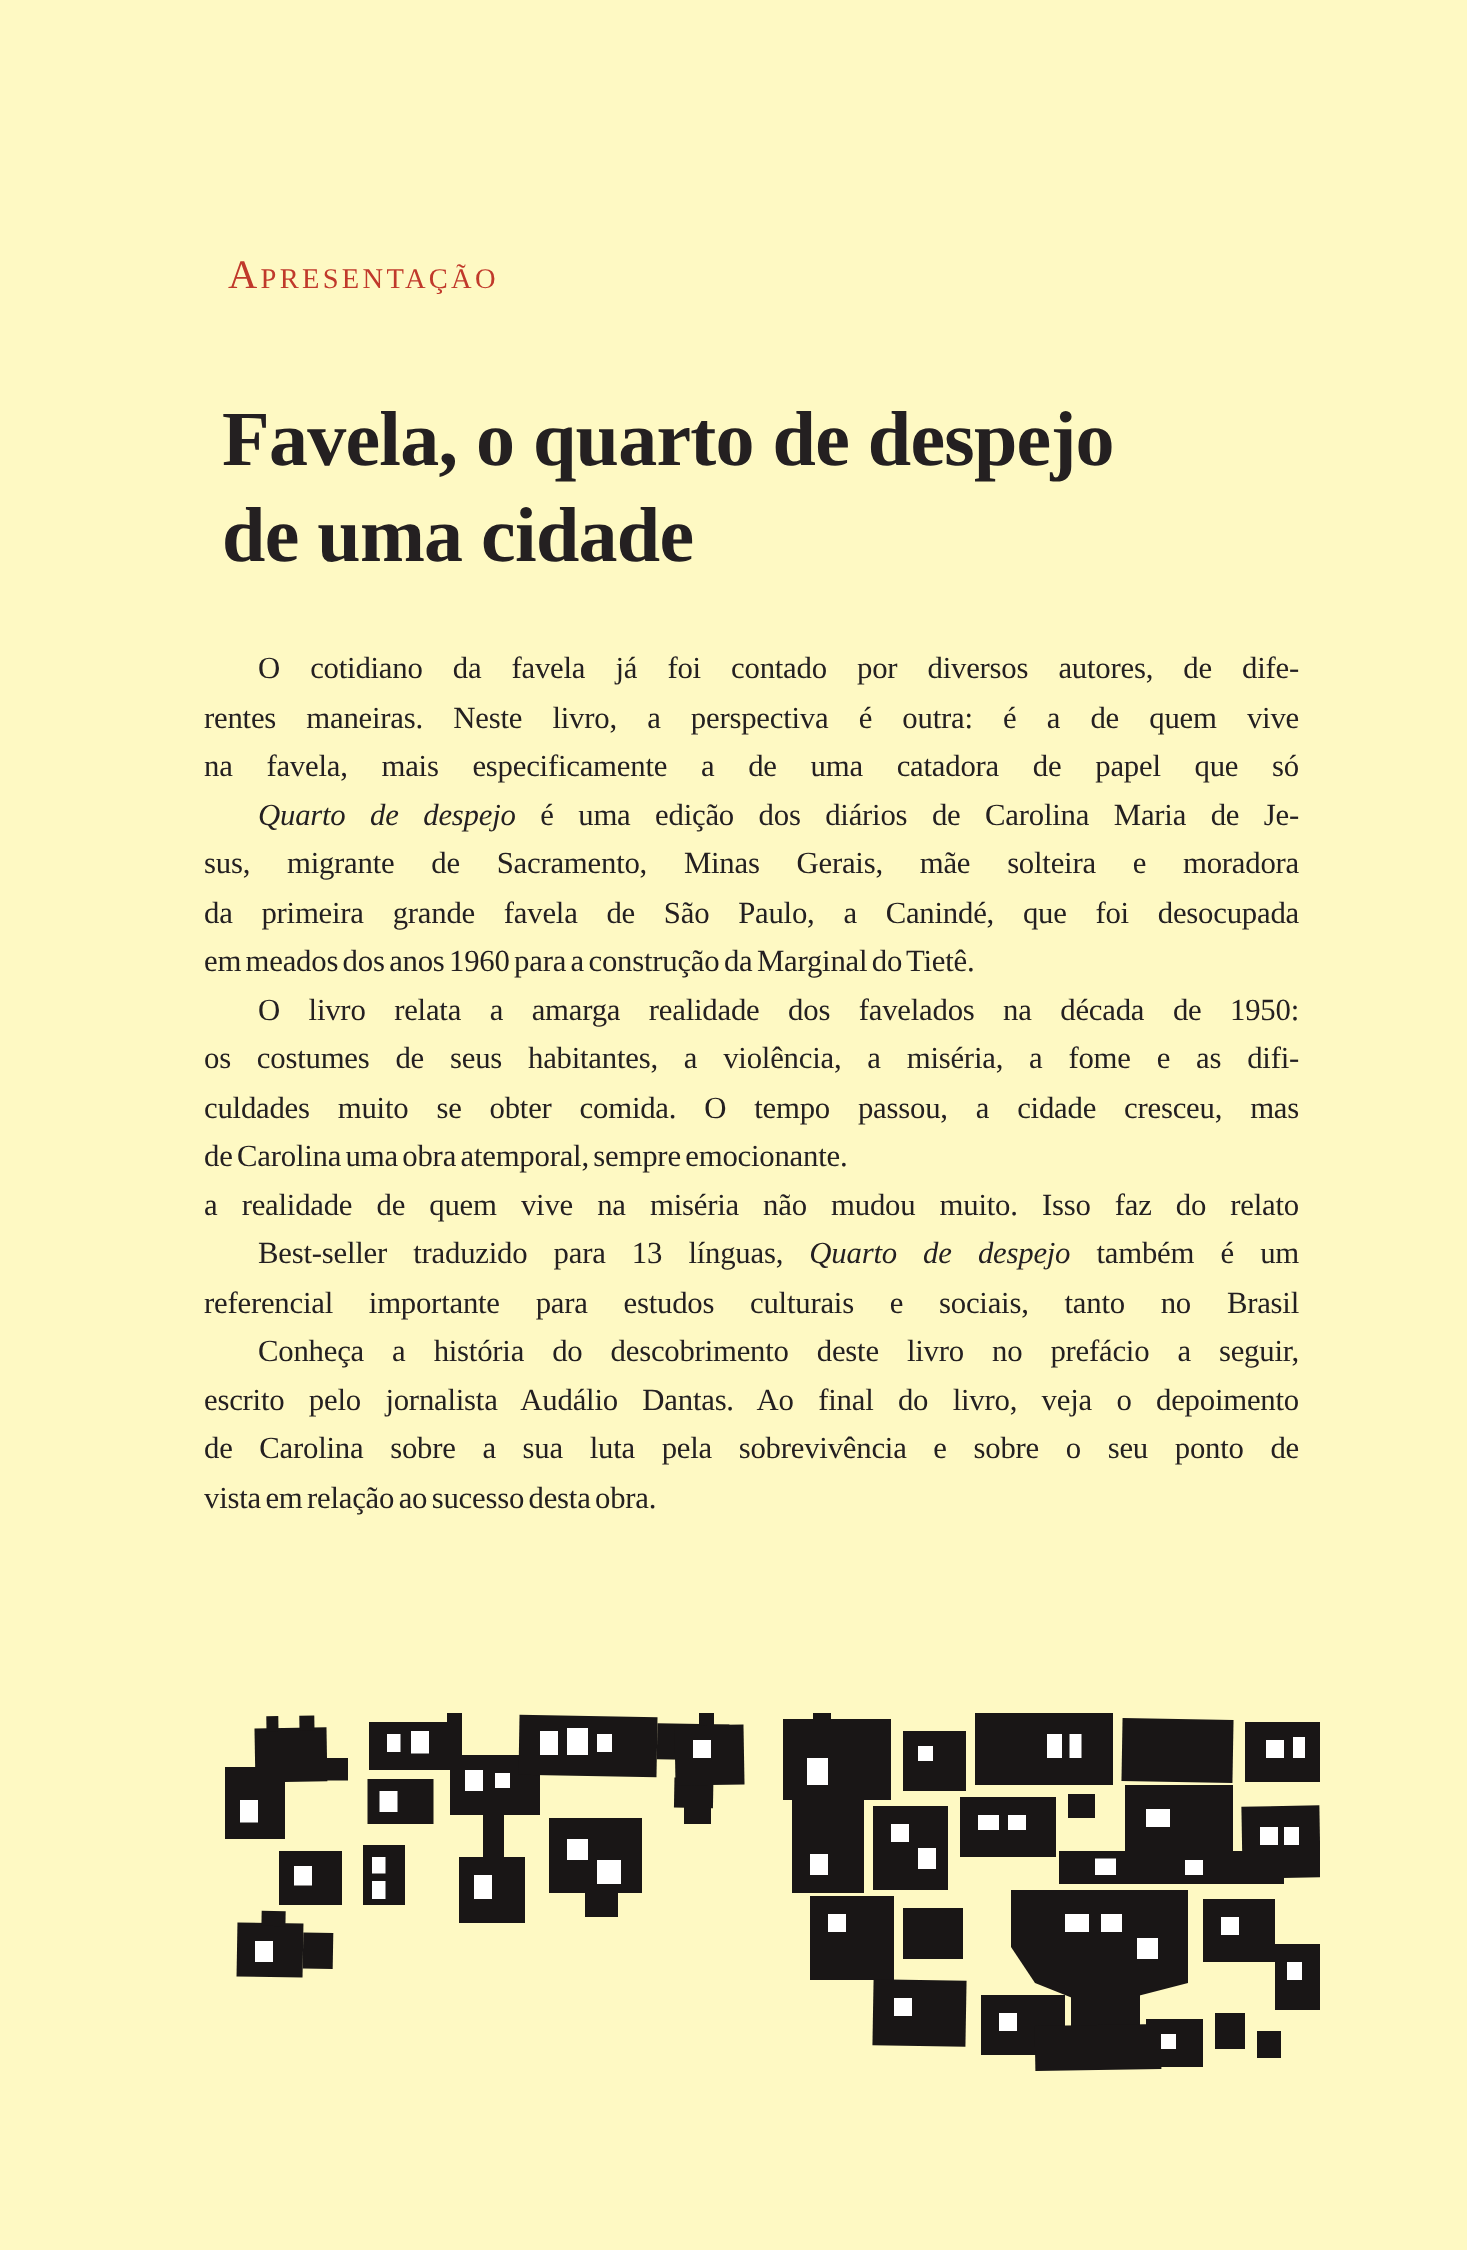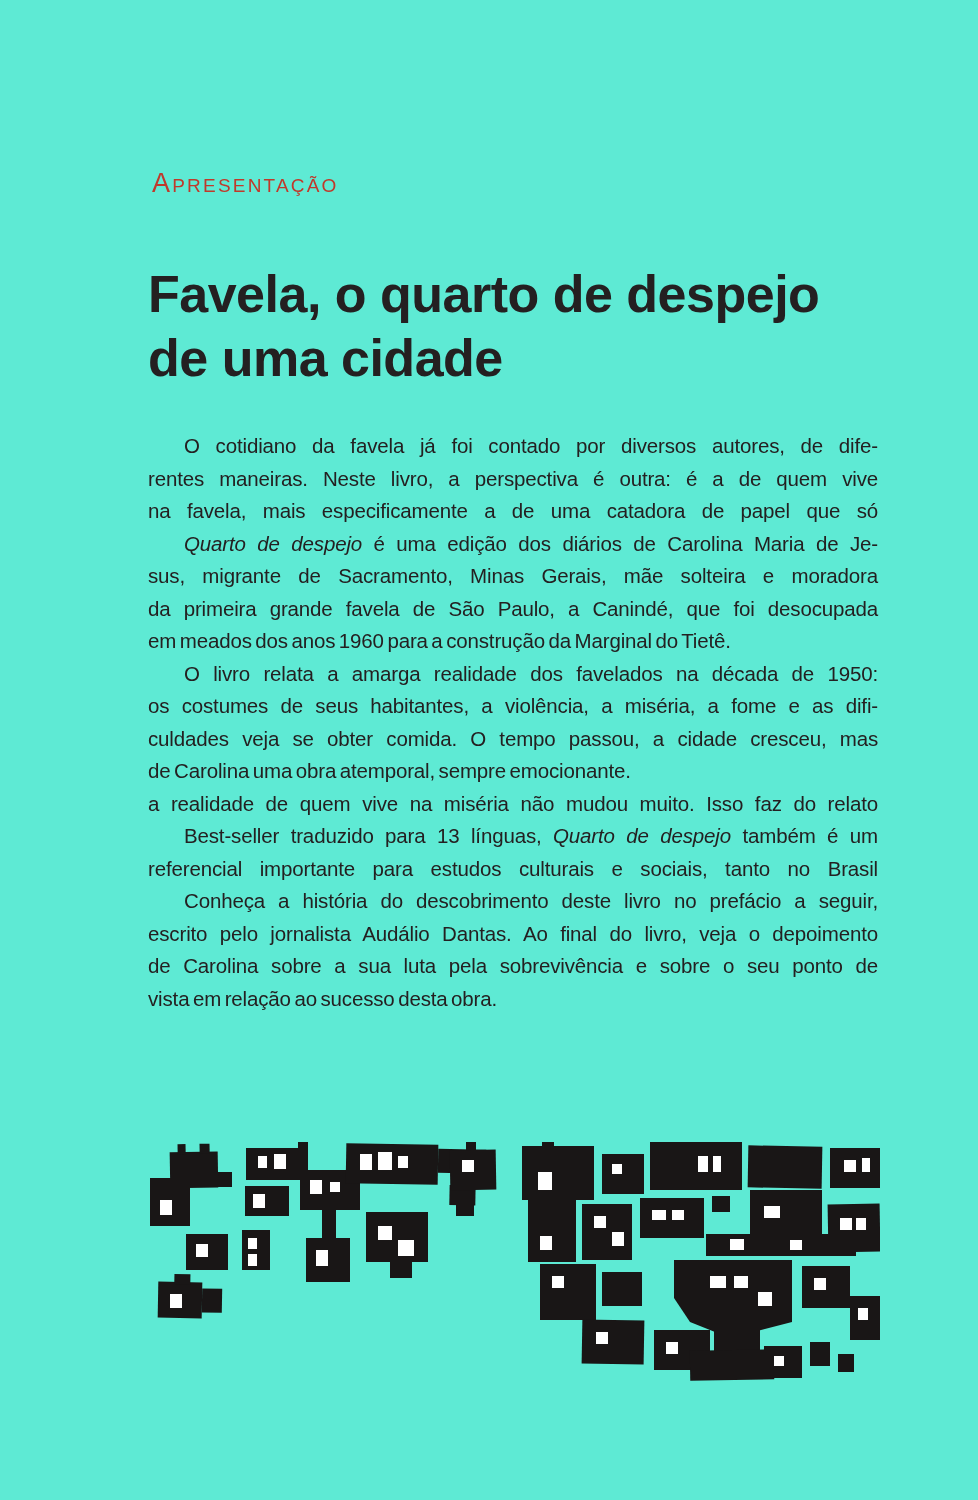--- a/index.html
+++ b/index.html
@@ -1,38 +1,38 @@
 <!DOCTYPE html>
 <html lang="pt" style="--ink: #242021; --accent: #c0392b; --art: #191616;"><head>
 <meta charset="utf-8">
 <style>
   html,body{margin:0;padding:0;}
   .page{
     position:relative;
     width:978px;height:1500px;
-    background:#5eead4;
-    font-family:Liberation Sans, sans-serif;
+    background:#fef9c3;
+    font-family:Liberation Serif, serif;
     color:var(--ink,#242021);
     overflow:hidden;
   }
   .kicker{
     position:absolute;left:152px;top:168px;
     color:var(--accent,#c0392b);
     font-size:19px;letter-spacing:2.2px;
     text-transform:uppercase;
     font-weight:400;
   }
   .kicker::first-letter{font-size:27px;}
   .title{
     position:absolute;left:148px;top:262px;width:760px;
     font-size:52px;line-height:64px;font-weight:bold;
     letter-spacing:-0.5px;color:var(--ink,#242021);
   }
   .body-text{
-    position:absolute;left:148px;top:430px;width:730px;
+    position:absolute;left:136px;top:430px;width:730px;
     font-size:20.5px;line-height:32.5px;
     letter-spacing:-0.15px;word-spacing:-2px;
   }
   .body-text .line{
     height:32.5px;
     text-align:justify;
     text-align-last:justify;
     white-space:normal;
   }
   .body-text .line.last{text-align-last:left;}
@@ -59,21 +59,21 @@
   <div class="body-text">
       <div class="line indent">O cotidiano da favela já foi contado por diversos autores, de dife-</div>
       <div class="line">rentes maneiras. Neste livro, a perspectiva é outra: é a de quem vive</div>
       <div class="line">na favela, mais especificamente a de uma catadora de papel que só</div>
       <div class="line indent"><em>Quarto de despejo</em> é uma edição dos diários de Carolina Maria de Je-</div>
       <div class="line">sus, migrante de Sacramento, Minas Gerais, mãe solteira e moradora</div>
       <div class="line">da primeira grande favela de São Paulo, a Canindé, que foi desocupada</div>
       <div class="line last">em meados dos anos 1960 para a construção da Marginal do Tietê.</div>
       <div class="line indent">O livro relata a amarga realidade dos favelados na década de 1950:</div>
       <div class="line">os costumes de seus habitantes, a violência, a miséria, a fome e as difi-</div>
-      <div class="line">culdades veja se obter comida. O tempo passou, a cidade cresceu, mas</div>
+      <div class="line">culdades muito se obter comida. O tempo passou, a cidade cresceu, mas</div>
       <div class="line last">de Carolina uma obra atemporal, sempre emocionante.</div>
       <div class="line">a realidade de quem vive na miséria não mudou muito. Isso faz do relato</div>
       <div class="line indent">Best-seller traduzido para 13 línguas, <em>Quarto de despejo</em> também é um</div>
       <div class="line">referencial importante para estudos culturais e sociais, tanto no Brasil</div>
       <div class="line indent">Conheça a história do descobrimento deste livro no prefácio a seguir,</div>
       <div class="line">escrito pelo jornalista Audálio Dantas. Ao final do livro, veja o depoimento</div>
       <div class="line">de Carolina sobre a sua luta pela sobrevivência e sobre o seu ponto de</div>
       <div class="line last">vista em relação ao sucesso desta obra.</div>
     </div>
 

